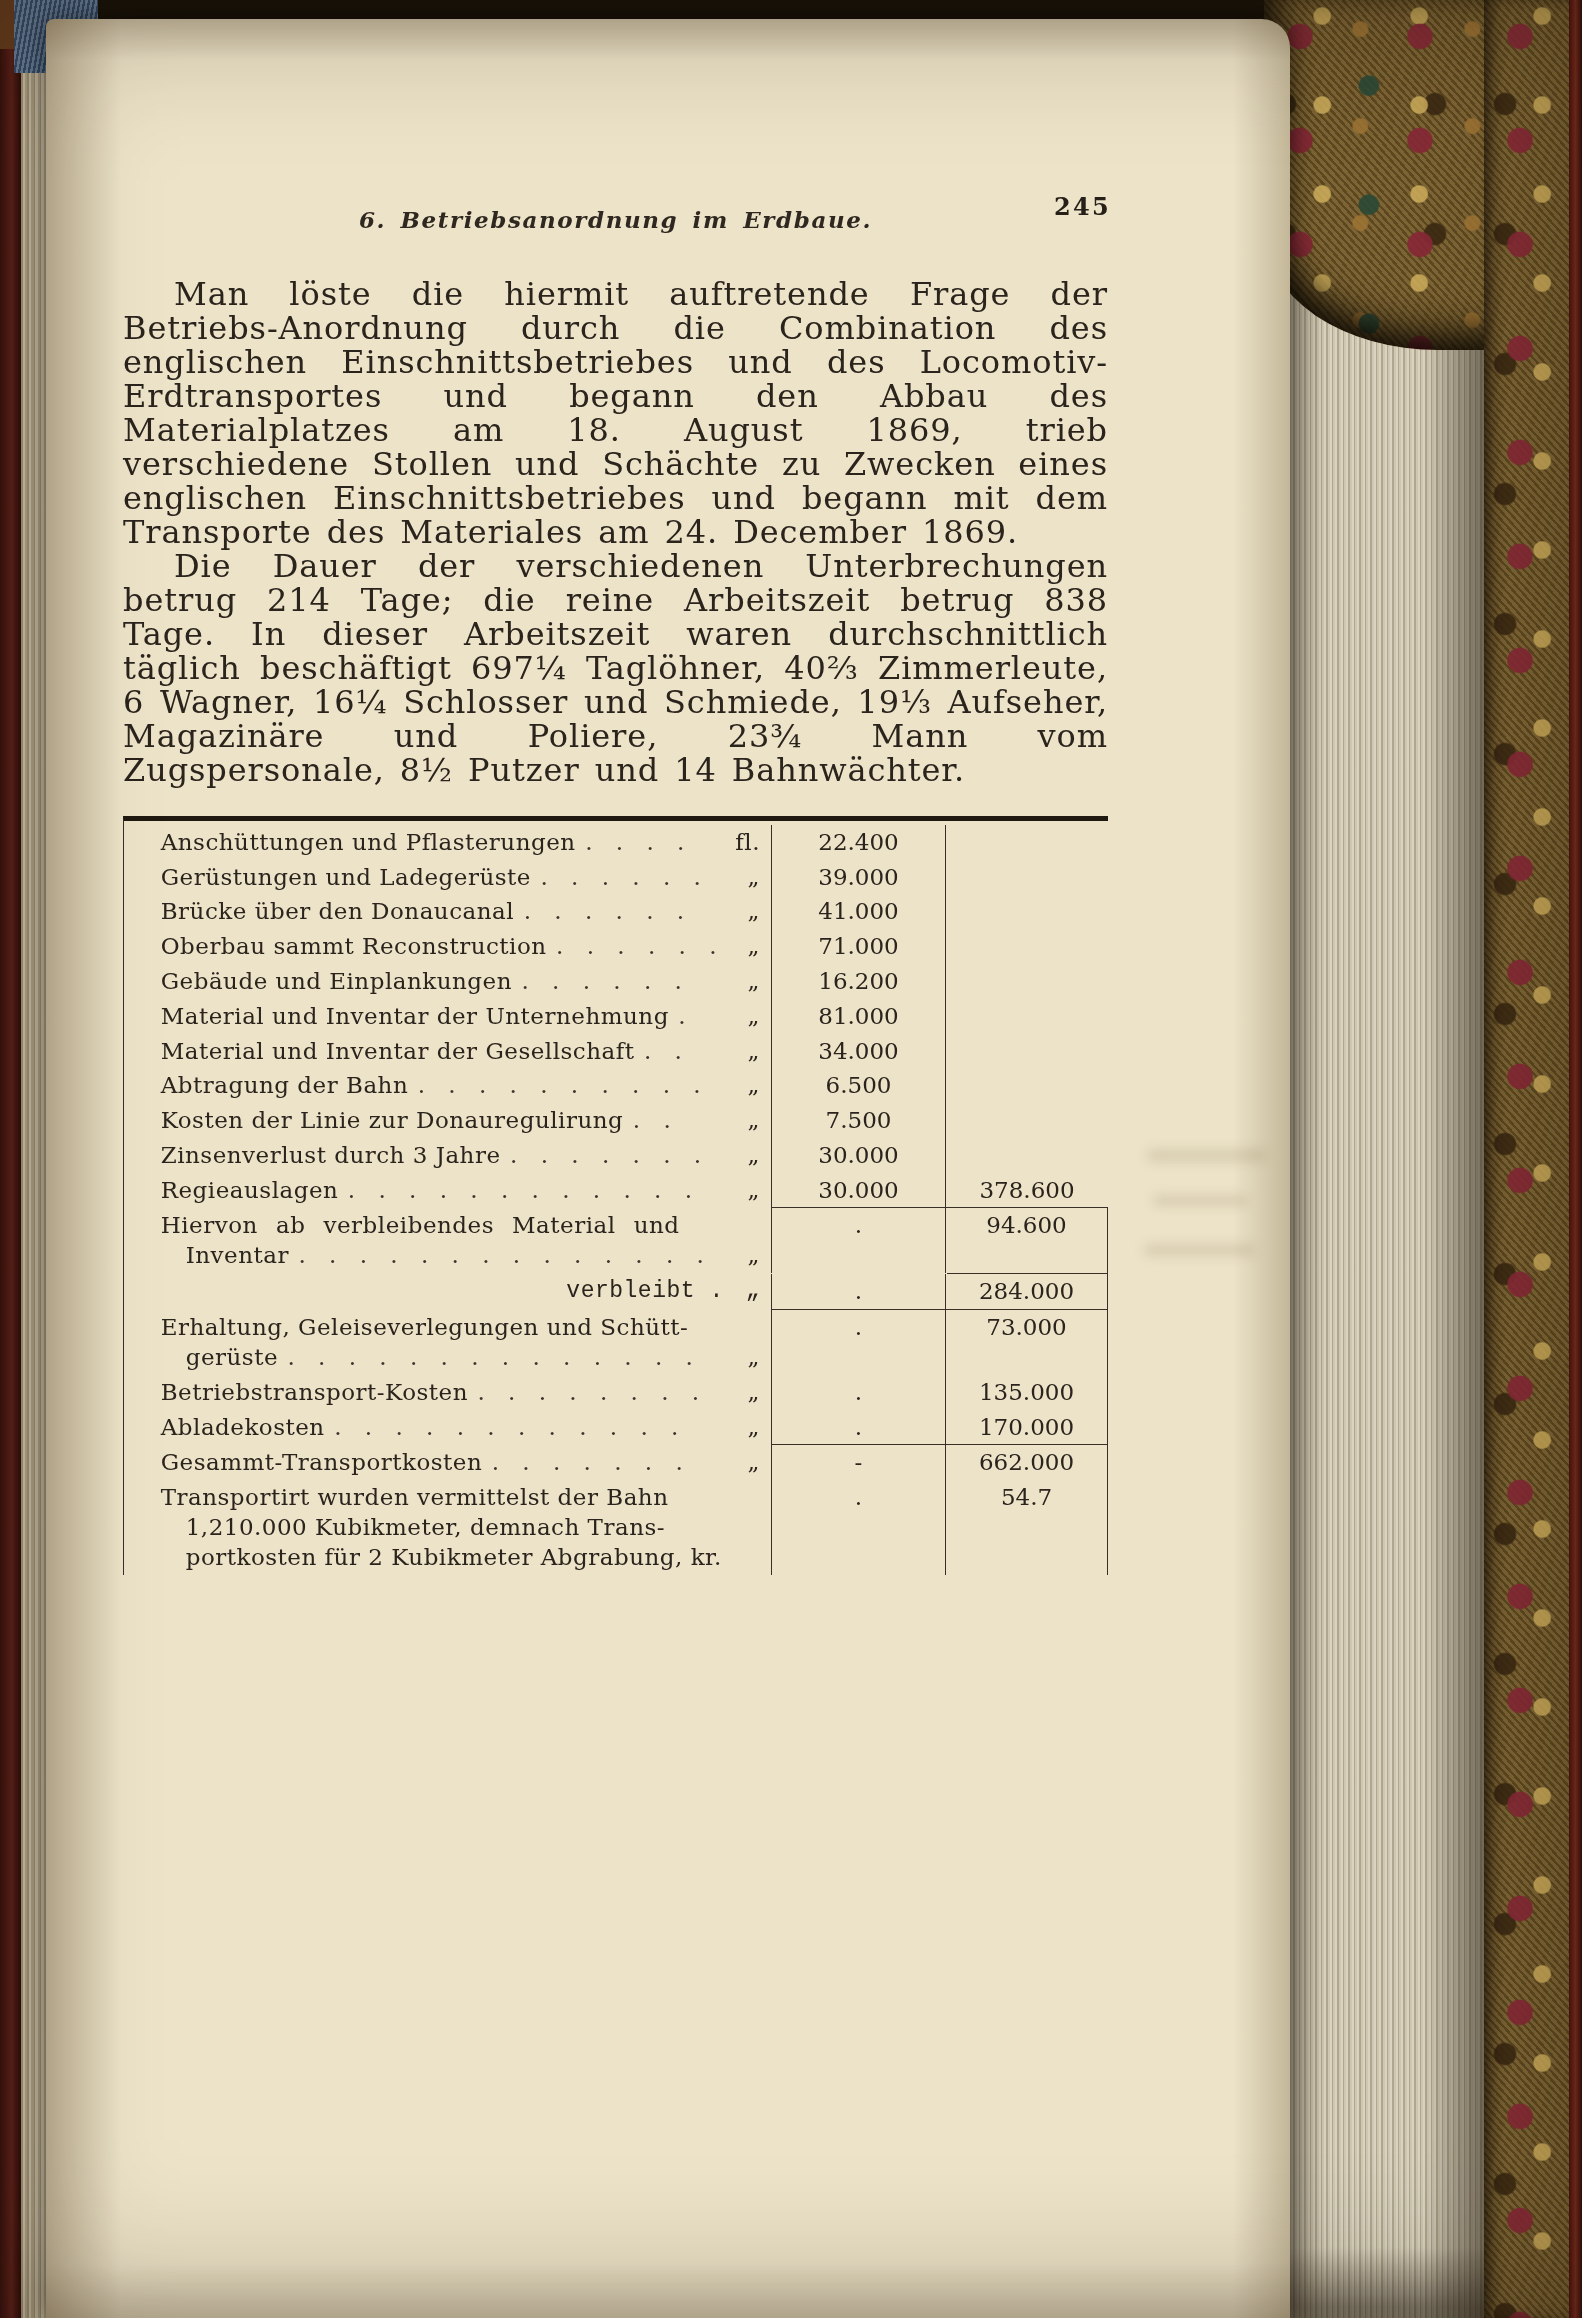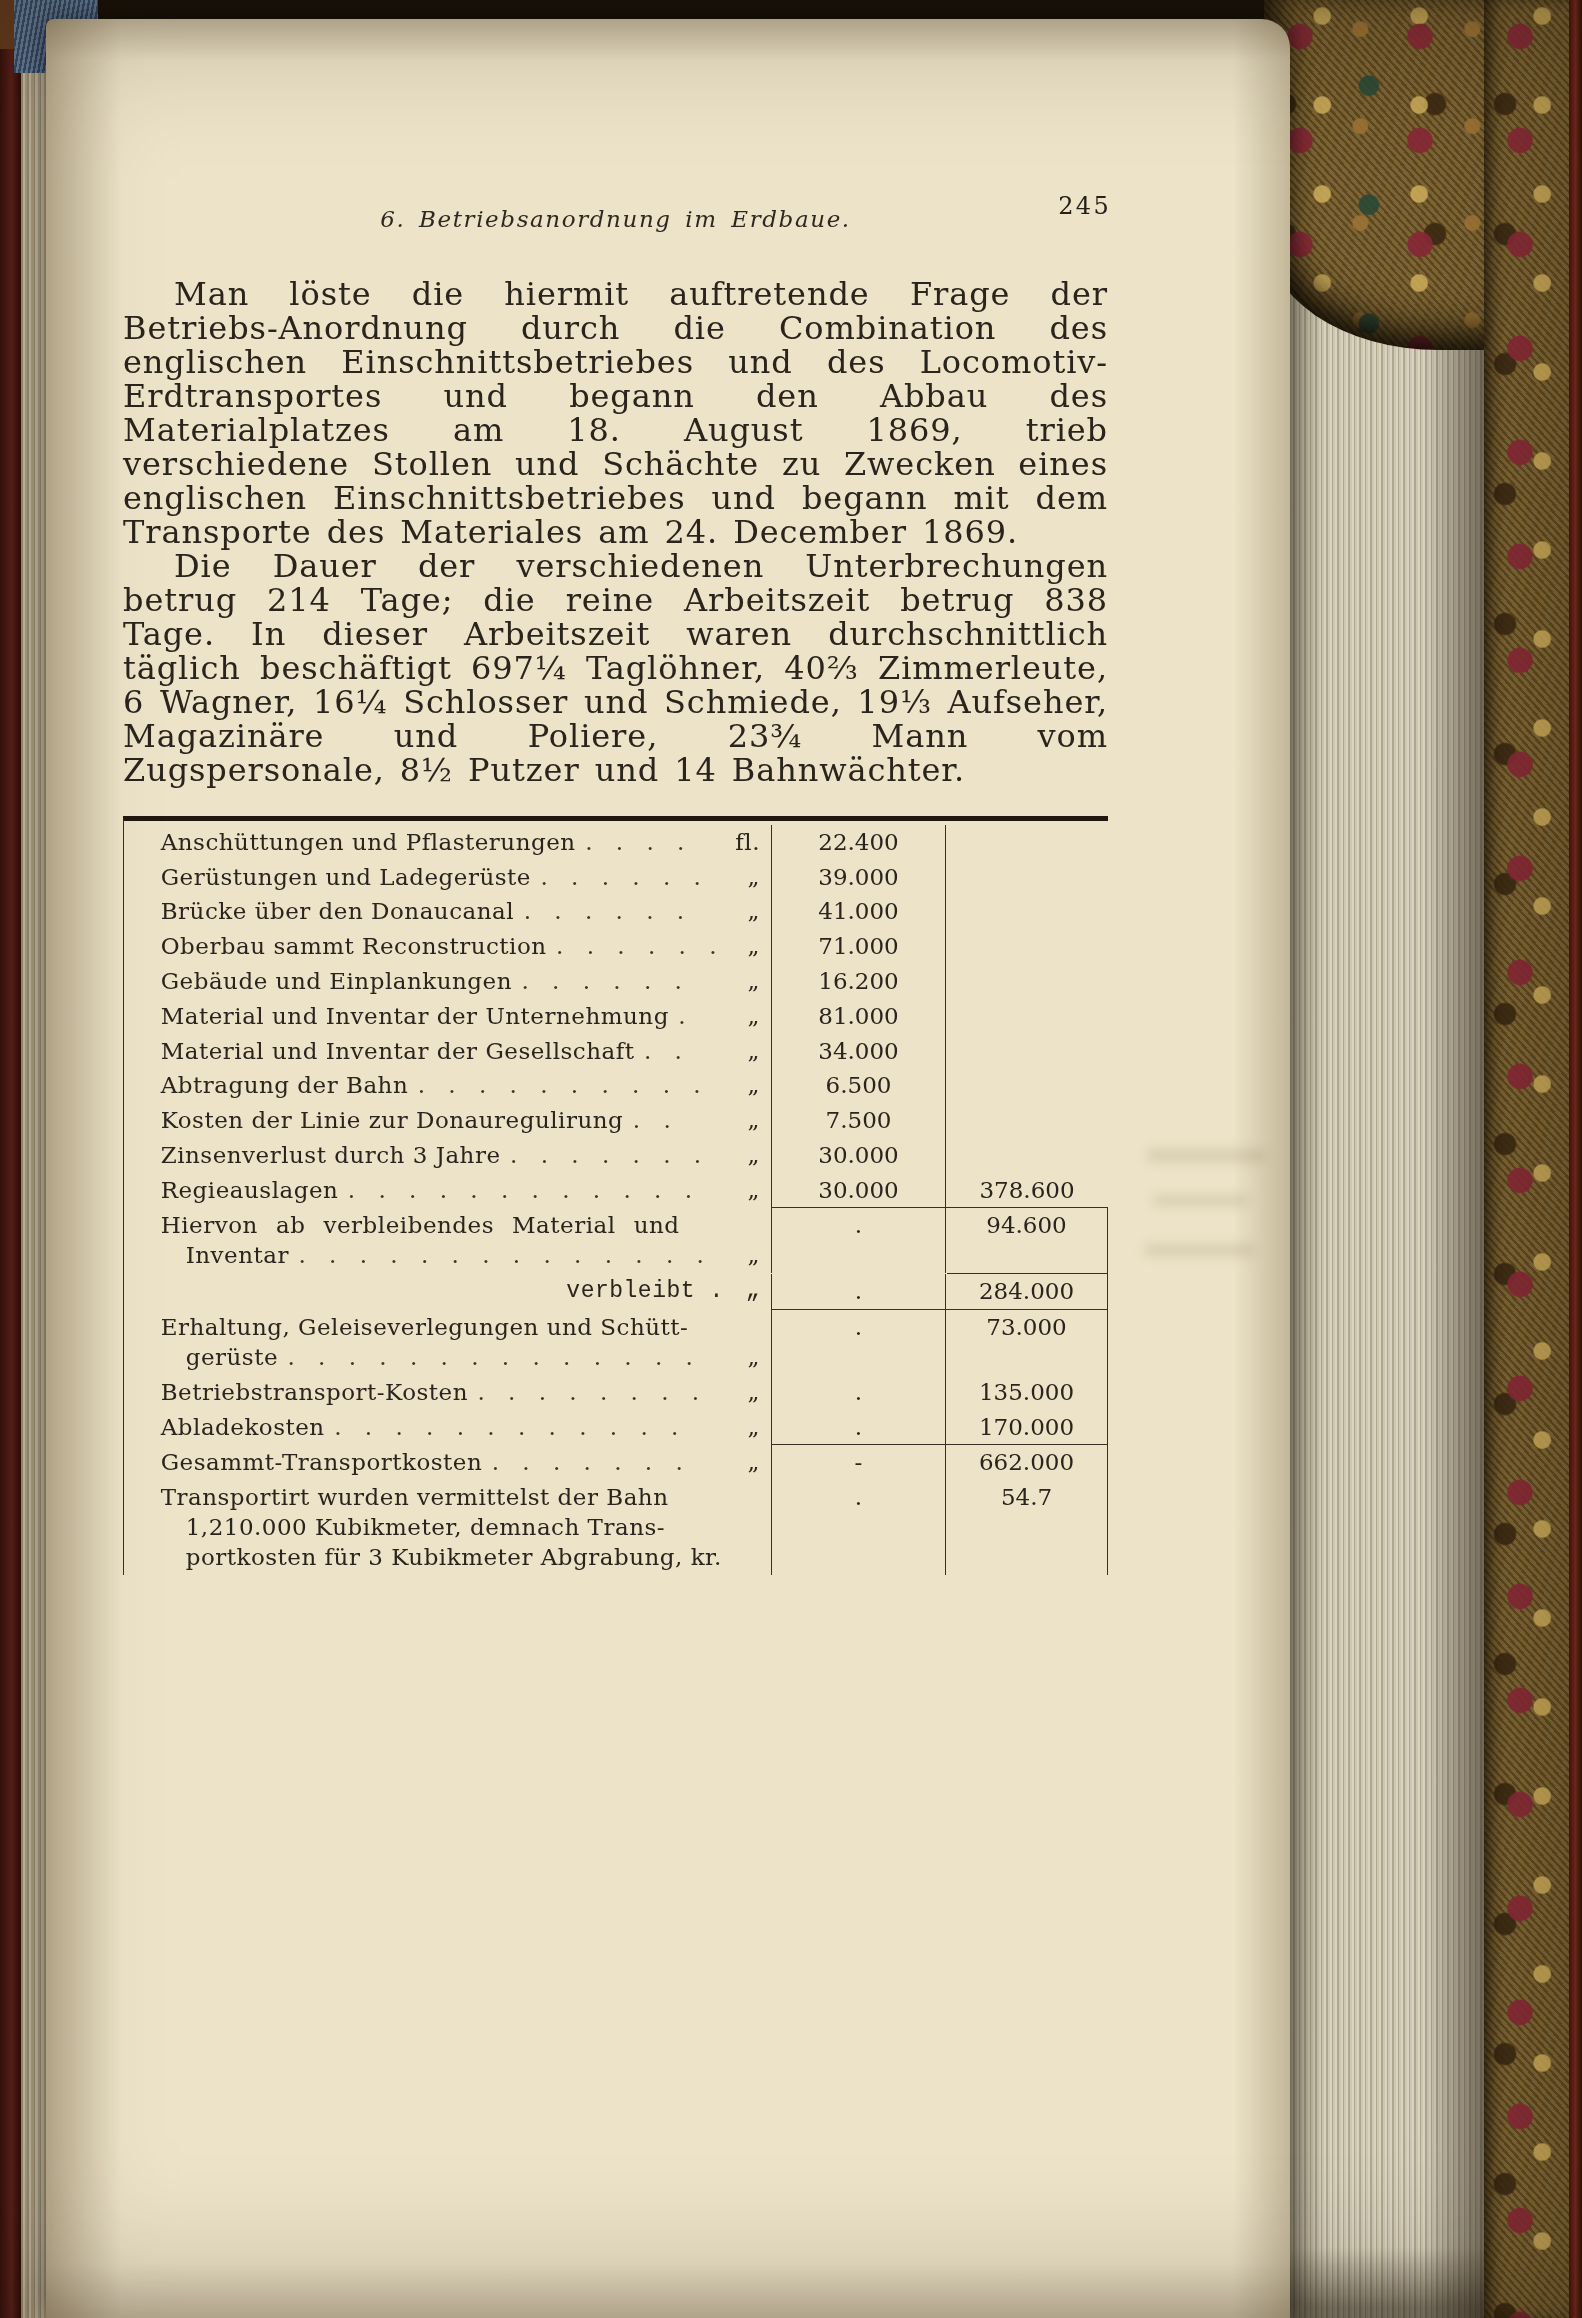--- a/index.html
+++ b/index.html
@@ -53,21 +53,21 @@
       #ece3c8;
     border-radius:8px 28.5px 0 0;
     box-shadow:0 0 27px rgba(0,0,0,.55); }
   .smudge { position:absolute; background:rgba(140,118,86,.20); filter:blur(5.5px); border-radius:8px; }
   .smudge.s1 { left:1101px; top:1130px; width:119px; height:12.7px; }
   .smudge.s2 { left:1107px; top:1176px; width:95px; height:11px; }
   .smudge.s3 { left:1098px; top:1225px; width:111px; height:12px; }
   
   .content { position:absolute; left:77px; top:184px; width:985px; }
   .running-head { position:relative; text-align:center; font-style:italic;
-    font-size:23px; line-height:33px; letter-spacing:1.6px; word-spacing:4.7px; color:#2f2820; margin-bottom:41px; }
+    font-size:23px; line-height:33px; letter-spacing:1.6px; word-spacing:4.7px; color:#2f2820; margin-bottom:41px;font-weight:bold; }
   .pagenum { position:absolute; right:-3.2px; top:-12.7px; font-style:normal;
     font-size:24px; letter-spacing:2.4px; color:#262019;margin-left:28px; }
   .bodytext p { margin:0; text-align:justify; text-indent:51px;
     font-size:32px; line-height:34px; letter-spacing:0.9px; word-spacing:4px; color:#2b241d; }
   
   .tbl { margin-top:28.5px; width:985px; box-sizing:border-box;
     border-top:5.5px solid #1f1911; border-left:1.6px solid #383026; padding-top:4px;padding-left:24px; }
   .trow { display:grid; grid-template-columns:623px 174px 1fr; }
   .c1 { display:flex; align-items:baseline; padding:2.4px 11px 2.4px 12.7px;
     font-size:23px; line-height:30px; letter-spacing:0.5px; }
@@ -298,21 +298,21 @@
               <span class="un">„</span>
             </div>
           <div class="c2">-</div>
           <div class="c3 rb">662.000</div>
         </div>
 
         <div class="trow">
           <div class="c1 multi">
             <div class="l1">Transportirt wurden vermittelst der Bahn</div>
             <div class="l3">1,210.000 Kubikmeter, demnach Trans-</div>
-            <div class="l3">portkosten für 3 Kubikmeter Abgrabung, kr.</div>
+            <div class="l3">portkosten für 2 Kubikmeter Abgrabung, kr.</div>
           </div>
           <div class="c2">.</div>
           <div class="c3 rb">54.7</div>
         </div>
 
       </div>
     </div>
   </div>
 
   <div class="vignette"></div>

